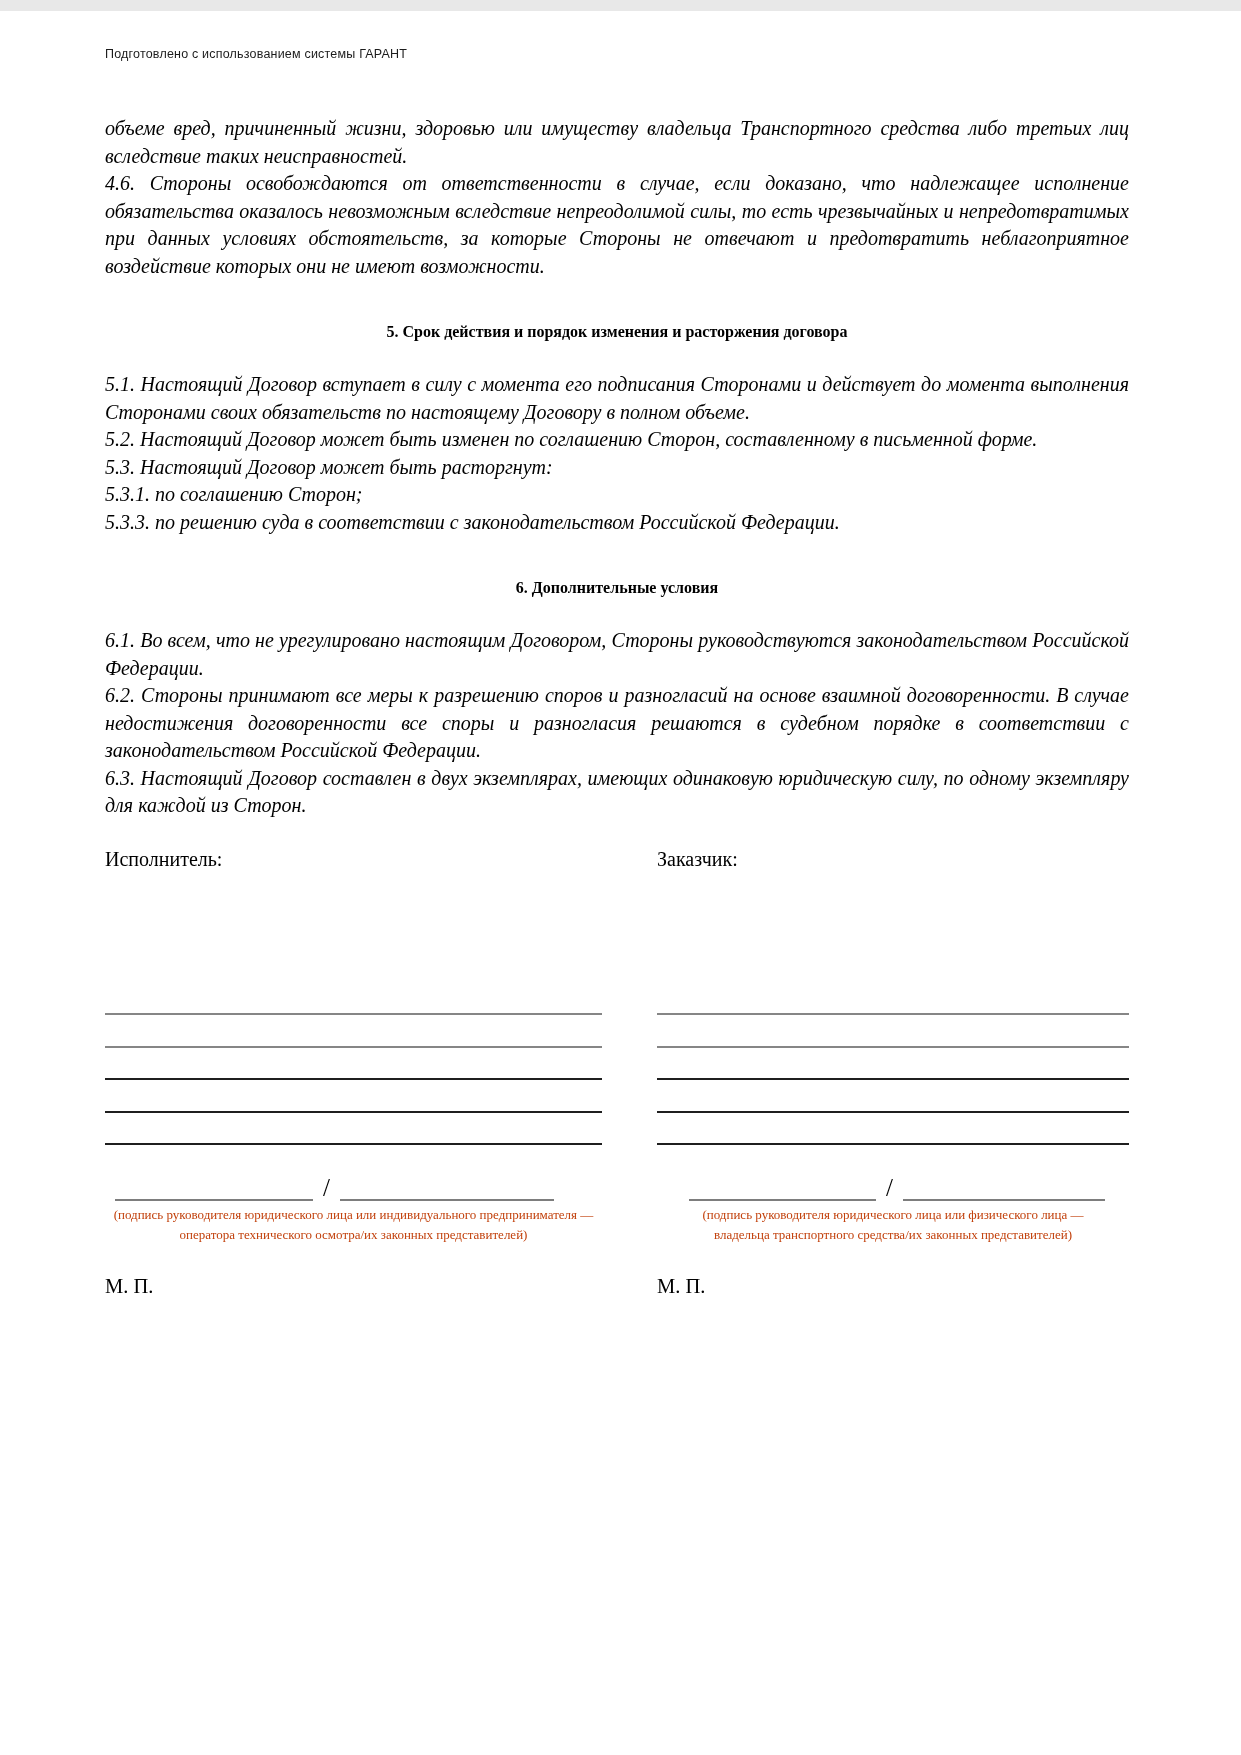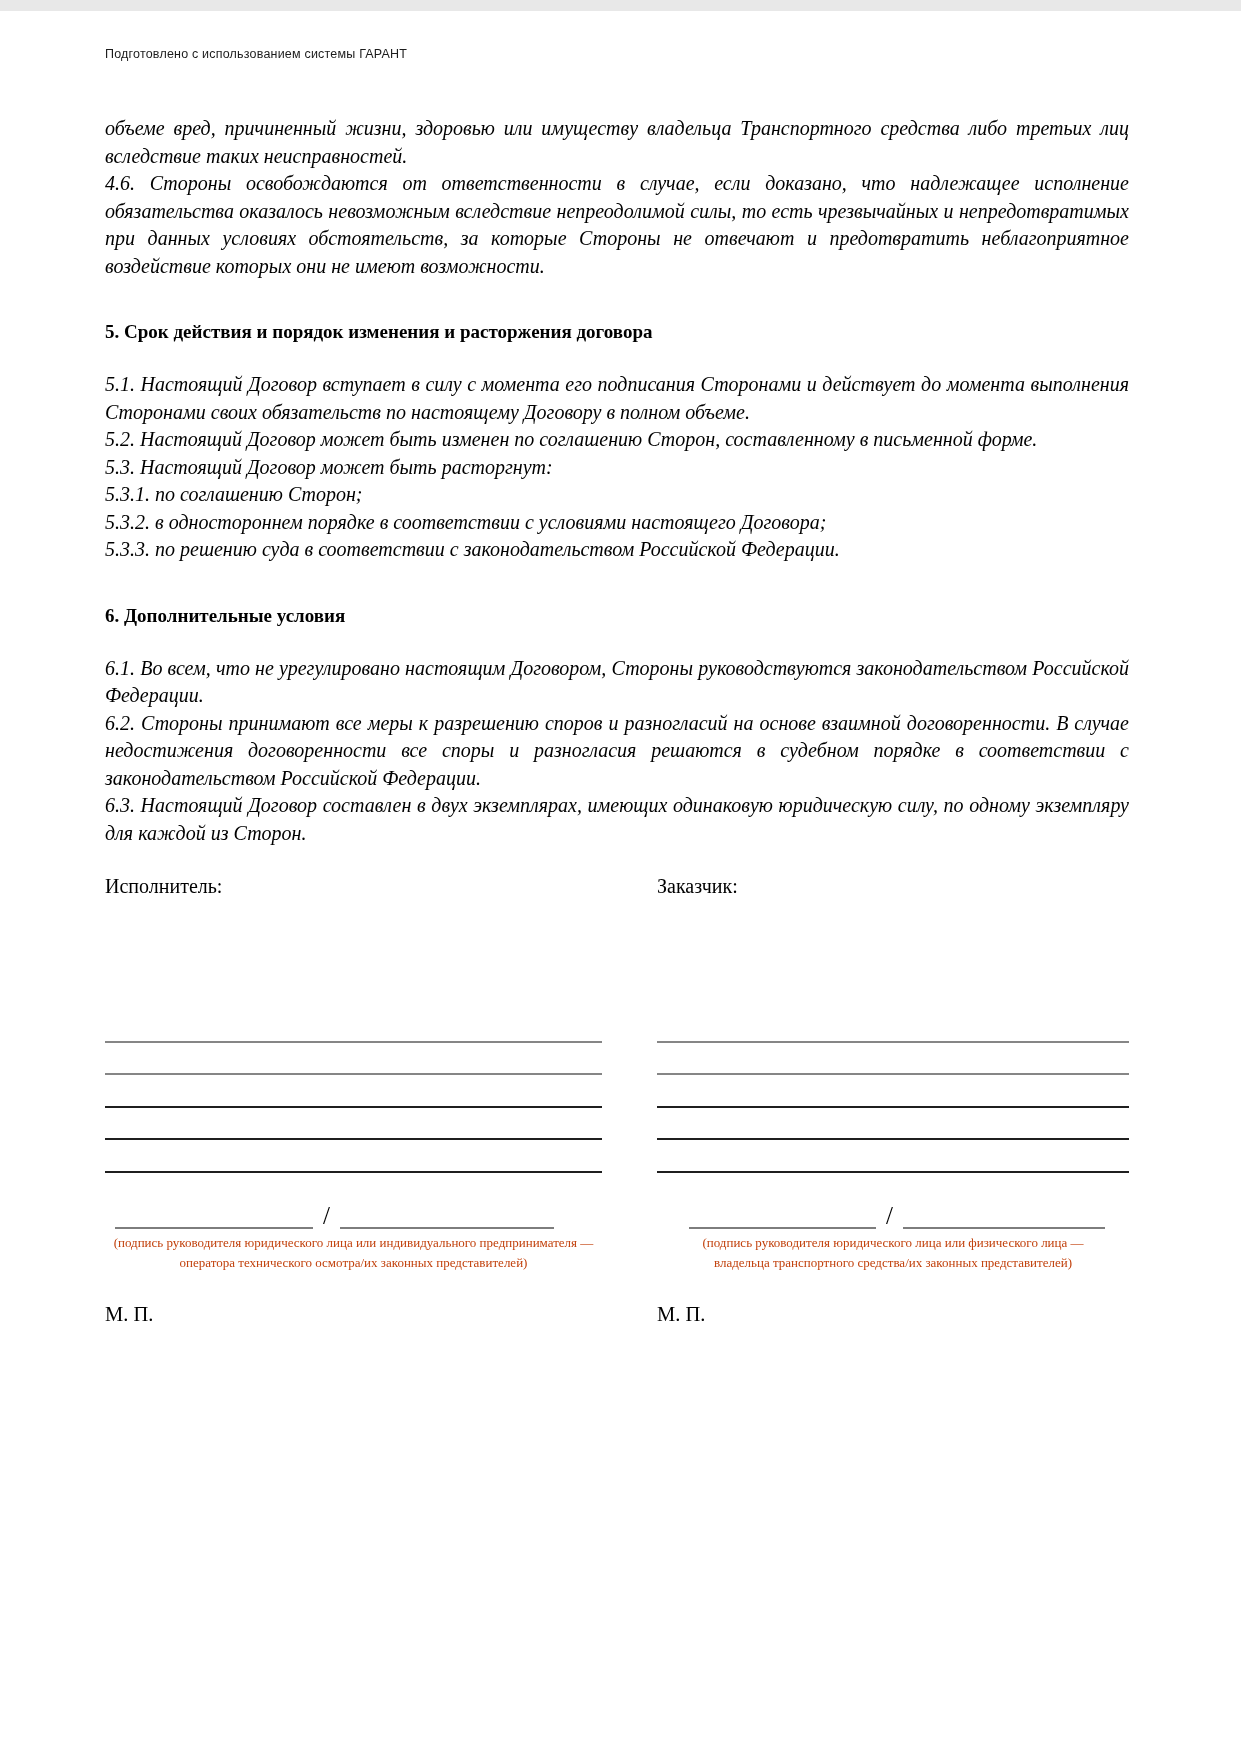--- a/index.html
+++ b/index.html
@@ -11,21 +11,21 @@
   }
   .garant-note{
     font-family:"Liberation Sans","DejaVu Sans",sans-serif;
     font-size:12.5px;color:#1c1c1c;letter-spacing:.2px;
   }
   .body-text{margin-top:54px;}
   p.para{
     margin:0;font-size:20px;line-height:27.5px;text-align:justify;font-style:italic;
   }
   h2.sec-heading{
-    font-size:19px;line-height:27px;font-weight:bold;text-align:left;
+    font-size:16px;line-height:27px;font-weight:bold;text-align:center;
     margin:38px 0 26px 0;
   }
   .parties{display:flex;margin-top:26px;gap:28px;}
   .party{box-sizing:border-box;}
   .party-left{width:497px;margin-right:27px;}
   .party-right{flex:1;}
   .party-label{font-size:20px;line-height:27px;}
   .fill-lines{margin-top:110px;}
   .blank-line{height:30.5px;border-bottom:2px solid #1f1f1f;}
   .fill-lines .blank-line:nth-child(1),
@@ -53,21 +53,20 @@
   <div class="body-text">
 
     <p class="para">объеме вред, причиненный жизни, здоровью или имуществу владельца Транспортного средства либо третьих лиц вследствие таких неисправностей.</p>
     <p class="para">4.6. Стороны освобождаются от ответственности в случае, если доказано, что надлежащее исполнение обязательства оказалось невозможным вследствие непреодолимой силы, то есть чрезвычайных и непредотвратимых при данных условиях обстоятельств, за которые Стороны не отвечают и предотвратить неблагоприятное воздействие которых они не имеют возможности.</p>
 
     <h2 class="sec-heading">5. Срок действия и порядок изменения и расторжения договора</h2>
     <p class="para">5.1. Настоящий Договор вступает в силу с момента его подписания Сторонами и действует до момента выполнения Сторонами своих обязательств по настоящему Договору в полном объеме.</p>
     <p class="para">5.2. Настоящий Договор может быть изменен по соглашению Сторон, составленному в письменной форме.</p>
     <p class="para">5.3. Настоящий Договор может быть расторгнут:</p>
     <p class="para">5.3.1. по соглашению Сторон;</p>
-    <p class="para">5.3.2. в одностороннем порядке в соответствии с условиями настоящего Договора;</p>
     <p class="para">5.3.3. по решению суда в соответствии с законодательством Российской Федерации.</p>
 
     <h2 class="sec-heading">6. Дополнительные условия</h2>
     <p class="para">6.1. Во всем, что не урегулировано настоящим Договором, Стороны руководствуются законодательством Российской Федерации.</p>
     <p class="para">6.2. Стороны принимают все меры к разрешению споров и разногласий на основе взаимной договоренности. В случае недостижения договоренности все споры и разногласия решаются в судебном порядке в соответствии с законодательством Российской Федерации.</p>
     <p class="para">6.3. Настоящий Договор составлен в двух экземплярах, имеющих одинаковую юридическую силу, по одному экземпляру для каждой из Сторон.</p>
 
 
     <div class="parties">
 

